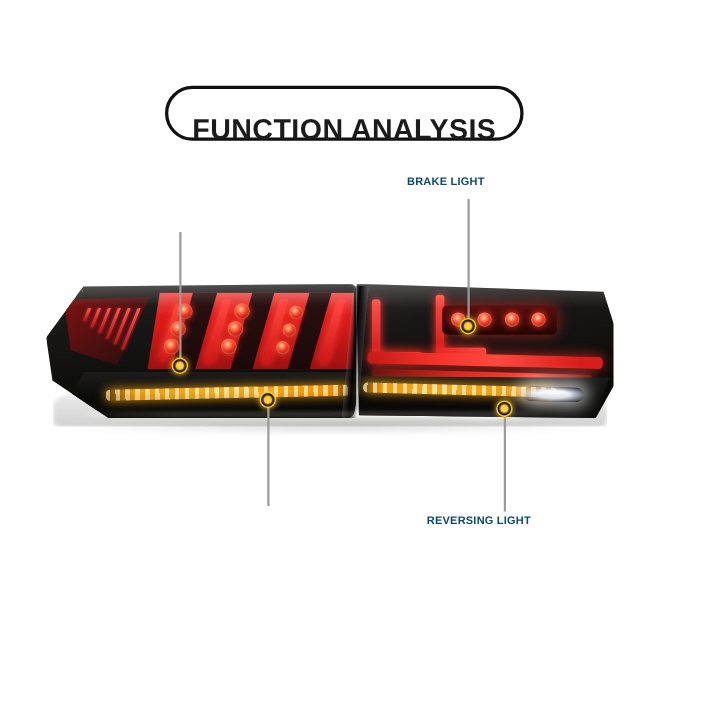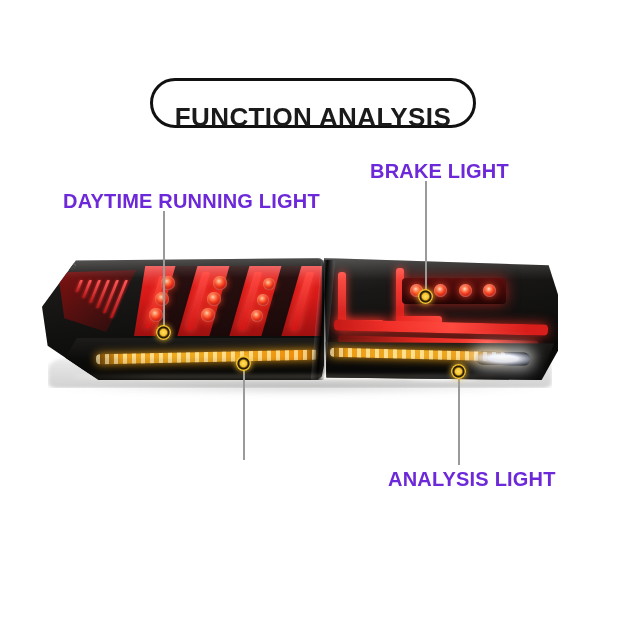--- a/index.html
+++ b/index.html
@@ -42,23 +42,23 @@
     font-weight: bold;
     letter-spacing: 0.4px;
     color: #1b1b1b;
     white-space: nowrap;
     margin-top: 28px;
   }
 
   
   .label {
     position: absolute;
-    font-size: 20px;
+    font-size: 10px;
     font-weight: bold;
-    color: #6d28d9;
+    color: #0c4a6e;
     letter-spacing: 0.2px;
     white-space: nowrap;
   }
   .lbl-drl   { left: 63px;  top: 190px; }
   .lbl-brake { left: 370px; top: 160px; }
   .lbl-turn  { left: 166px; top: 462px; }
   .lbl-rev   { left: 388px; top: 468px; }
 
   
   .leader {
@@ -536,17 +536,16 @@
   <div class="leader ld-drl"></div>
   <div class="leader ld-brake"></div>
   <div class="leader ld-turn"></div>
   <div class="leader ld-rev"></div>
 
   <div class="marker mk-drl"></div>
   <div class="marker mk-brake"></div>
   <div class="marker mk-turn"></div>
   <div class="marker mk-rev"></div>
 
-  <div class="label lbl-drl">DAYTIME RUNNING LIGHT</div>
   <div class="label lbl-brake">BRAKE LIGHT</div>
-  <div class="label lbl-rev">ANALYSIS LIGHT</div>
+  <div class="label lbl-rev">REVERSING LIGHT</div>
 
 </div>
 
 </body></html>

